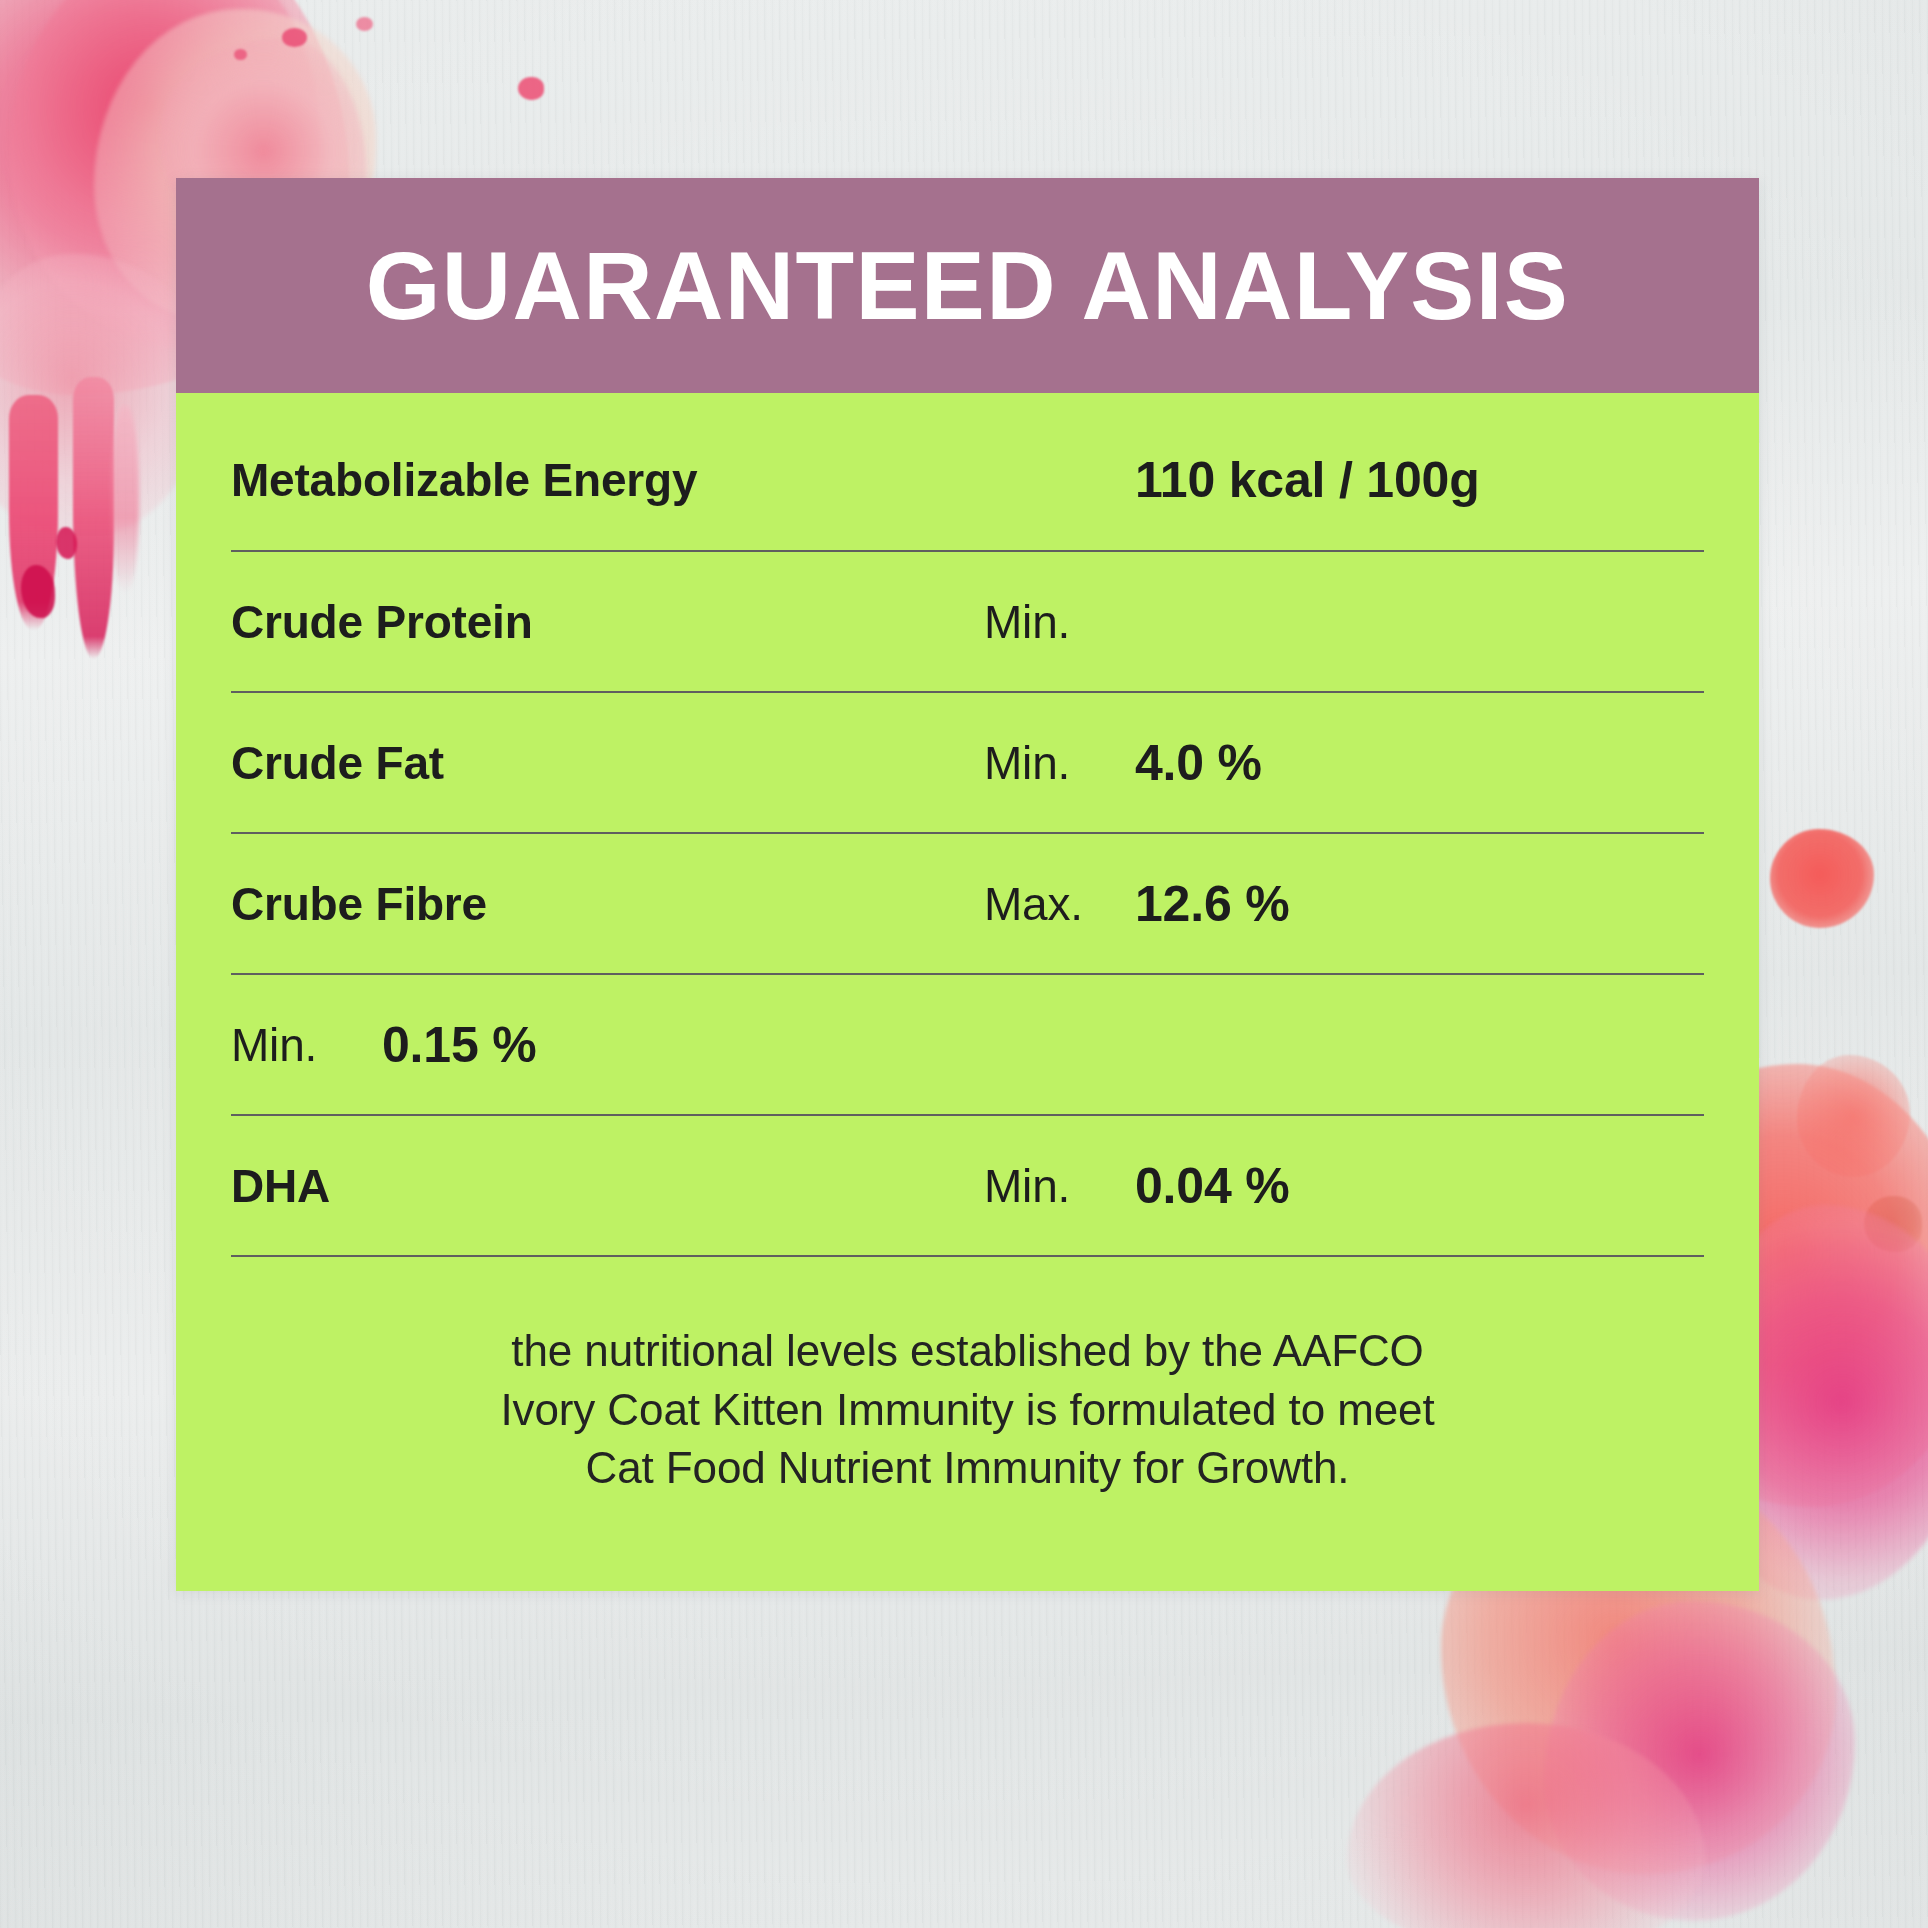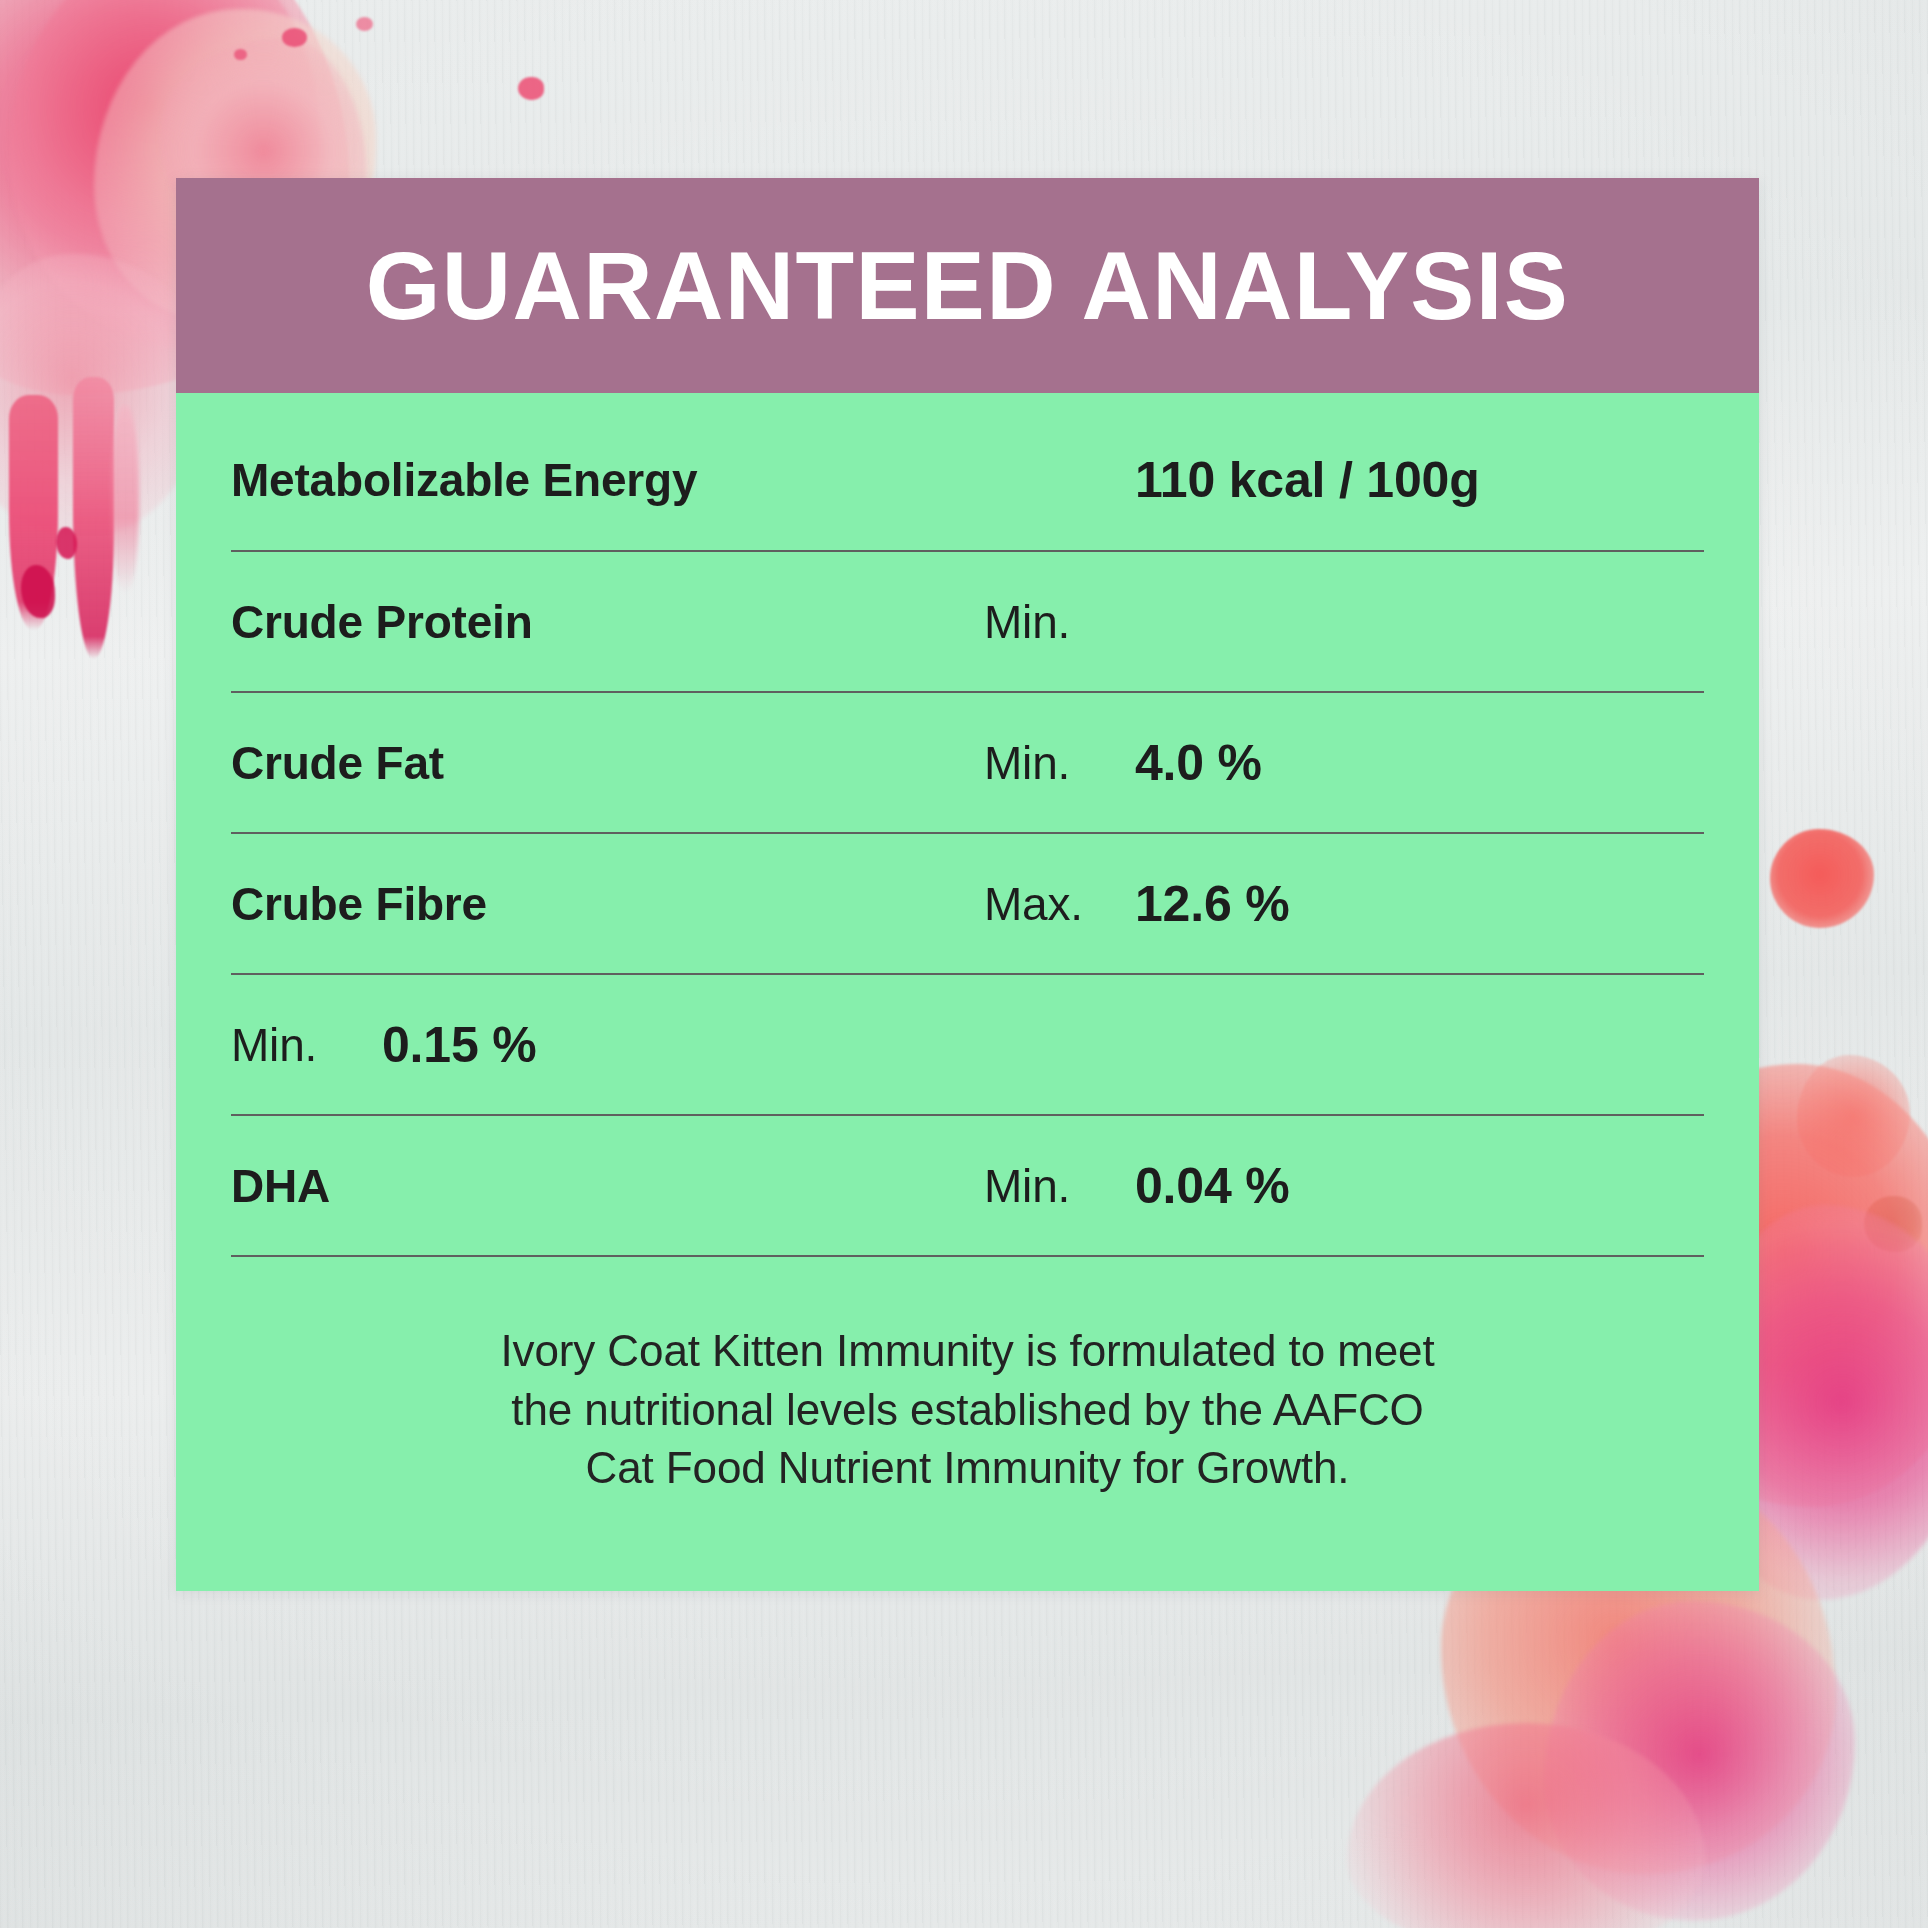--- a/index.html
+++ b/index.html
@@ -171,21 +171,21 @@
     filter: blur(1.3px);
   }
 
   
   #card {
     position: absolute;
     left: 176px;
     top: 178px;
     width: 1583px;
     height: 1413px;
-    background: #86efac;
+    background: #bef264;
     box-shadow: 0 1.9px 13px rgba(110,120,125,0.14);
   }
 
   #title-bar {
     height: 215px;
     background: #a5718e;
     display: flex;
     align-items: center;
     justify-content: center;
   }
@@ -319,20 +319,20 @@
 
       <div class="row">
         <div class="cell-name">DHA</div>
         <div class="cell-qualifier">Min.</div>
         <div class="cell-value">0.04 %</div>
       </div>
 
     </div>
 
     <div id="footnote">
+      <span class="fn-line">the nutritional levels established by the AAFCO</span>
       <span class="fn-line">Ivory Coat Kitten Immunity is formulated to meet</span>
-      <span class="fn-line">the nutritional levels established by the AAFCO</span>
       <span class="fn-line">Cat Food Nutrient Immunity for Growth.</span>
     </div>
 
   </div>
 </div>
 
 
 </body></html>

